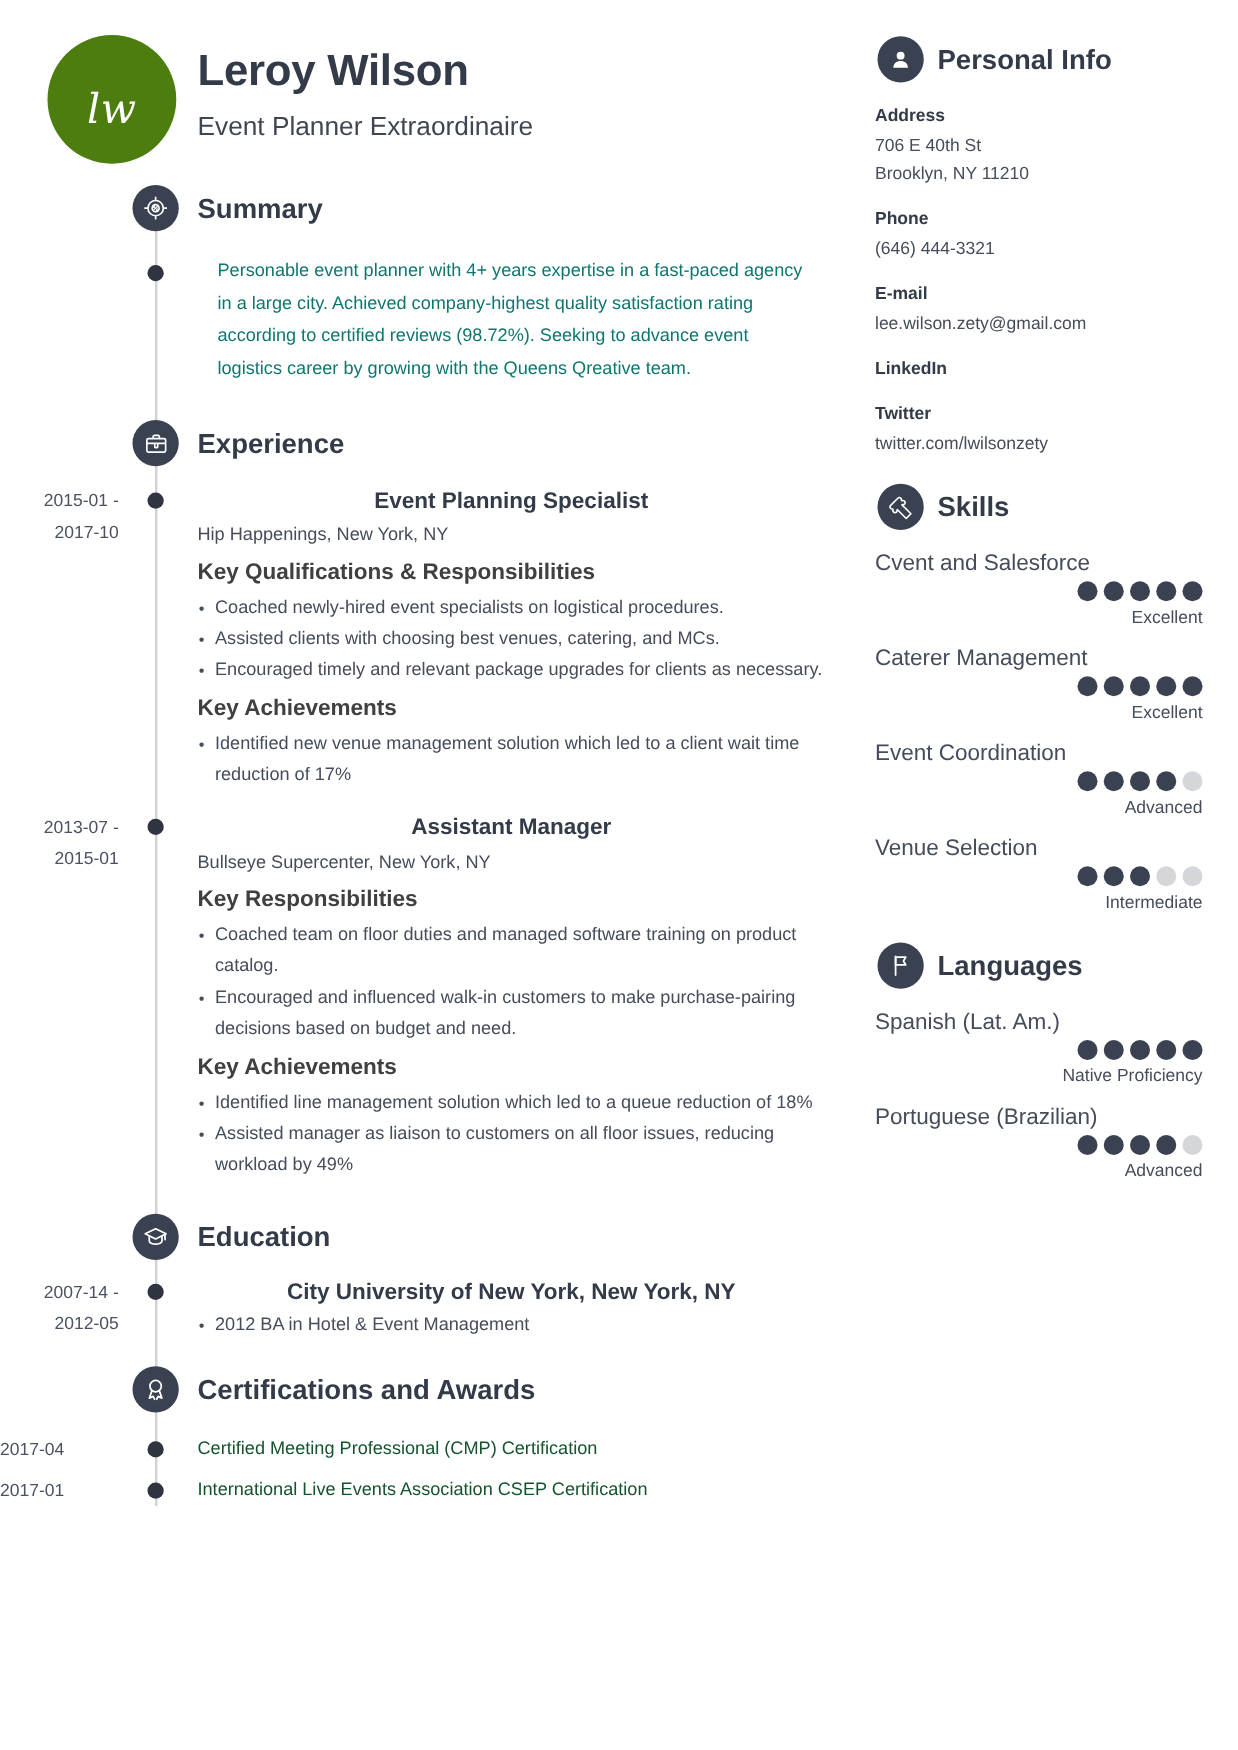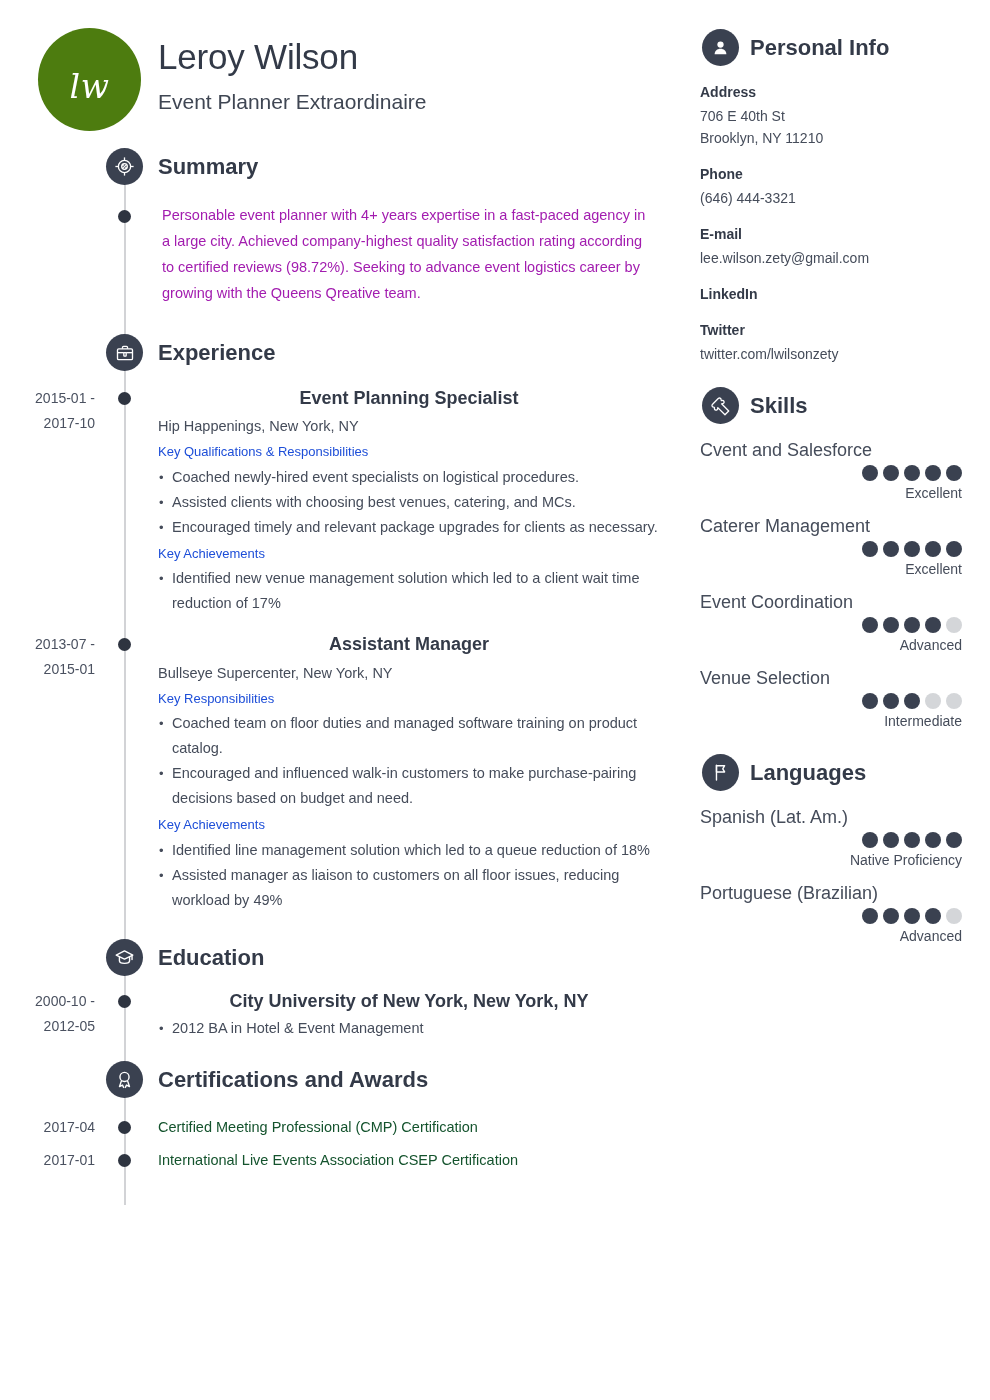--- a/index.html
+++ b/index.html
@@ -49,21 +49,21 @@
     font-style: italic;
     font-size: 33px;
     letter-spacing: 0.5px;
     padding-top: 14px;
   }
   .name {
     position: absolute;
     left: 158px;
     top: 38px;
     font-size: 35px;
-    font-weight: normal;
+    font-weight: bold;
     letter-spacing: -0.2px;
     color: #333a48;
     line-height: 1.1;
   }
   .job-title {
     position: absolute;
     left: 158px;
     top: 90px;
     font-size: 21px;
     font-weight: normal;
@@ -141,23 +141,23 @@
     margin: 0 0 6px 0;
     text-align: center;
   }
   .entry-sub {
     font-size: 14.5px;
     color: #454c5a;
     margin: 0 0 5px 0;
     line-height: 1.45;
   }
   .entry-label {
-    font-size: 13px;
-    font-weight: normal;
-    color: #1d4ed8;
+    font-size: 18px;
+    font-weight: bold;
+    color: #404040;
     margin: 0 0 3px 0;
     line-height: 1.5;
   }
   ul.bullets {
     list-style: none;
     margin: 0 0 4px 0;
     padding: 0;
   }
   ul.bullets li {
     position: relative;
@@ -170,27 +170,27 @@
     content: "\2022";
     position: absolute;
     left: 1px;
     top: 0;
     color: #454c5a;
     font-size: 13px;
   }
   .para {
     font-size: 14.5px;
     line-height: 26px;
-    color: #a21caf;
-    margin: 4px;
+    color: #0f766e;
+    margin: 16px;
   }
 
   .cert-row { position: relative; height: 33px; }
   .cert-row .dates {
-    position: absolute; left: 0; width: 95px; text-align: right;
+    position: absolute; left: 0; width: 95px; text-align: left;
     font-size: 14px; color: #4a5160; line-height: 20px; top: 0;
   }
   .cert-row .dot {
     position: absolute; left: 118px; top: 4px;
     width: 13px; height: 13px; border-radius: 50%; background: #2e3440; z-index: 3;
   }
   .cert-row .ctext {
     position: absolute; left: 158px; top: 0;
     font-size: 14.5px; color: #14532d; line-height: 20px;
   }
@@ -373,21 +373,21 @@
           <path d="M6.2 11.2v4.6c0 1.6 2.6 2.9 5.8 2.9s5.8-1.3 5.8-2.9v-4.6"></path>
           <line x1="20.6" y1="9.6" x2="20.6" y2="14.4" stroke-linecap="round"></line>
         </svg>
       </div>
       <div class="sec-title">Education</div>
     </div>
 
     <div class="entry" style="margin-top:10px;">
       <div class="dot" style="top:6px;"></div>
       <div class="dates" style="top:0;">
-        <div>2000-10 -</div>
+        <div>2007-14 -</div>
         <div>2012-05</div>
       </div>
       <div class="body">
         <div class="entry-title" style="margin-bottom:3px;">City University of New York, New York, NY</div>
         <ul class="bullets">
           <li>2012 BA in Hotel &amp; Event Management</li>
         </ul>
       </div>
     </div>
 

